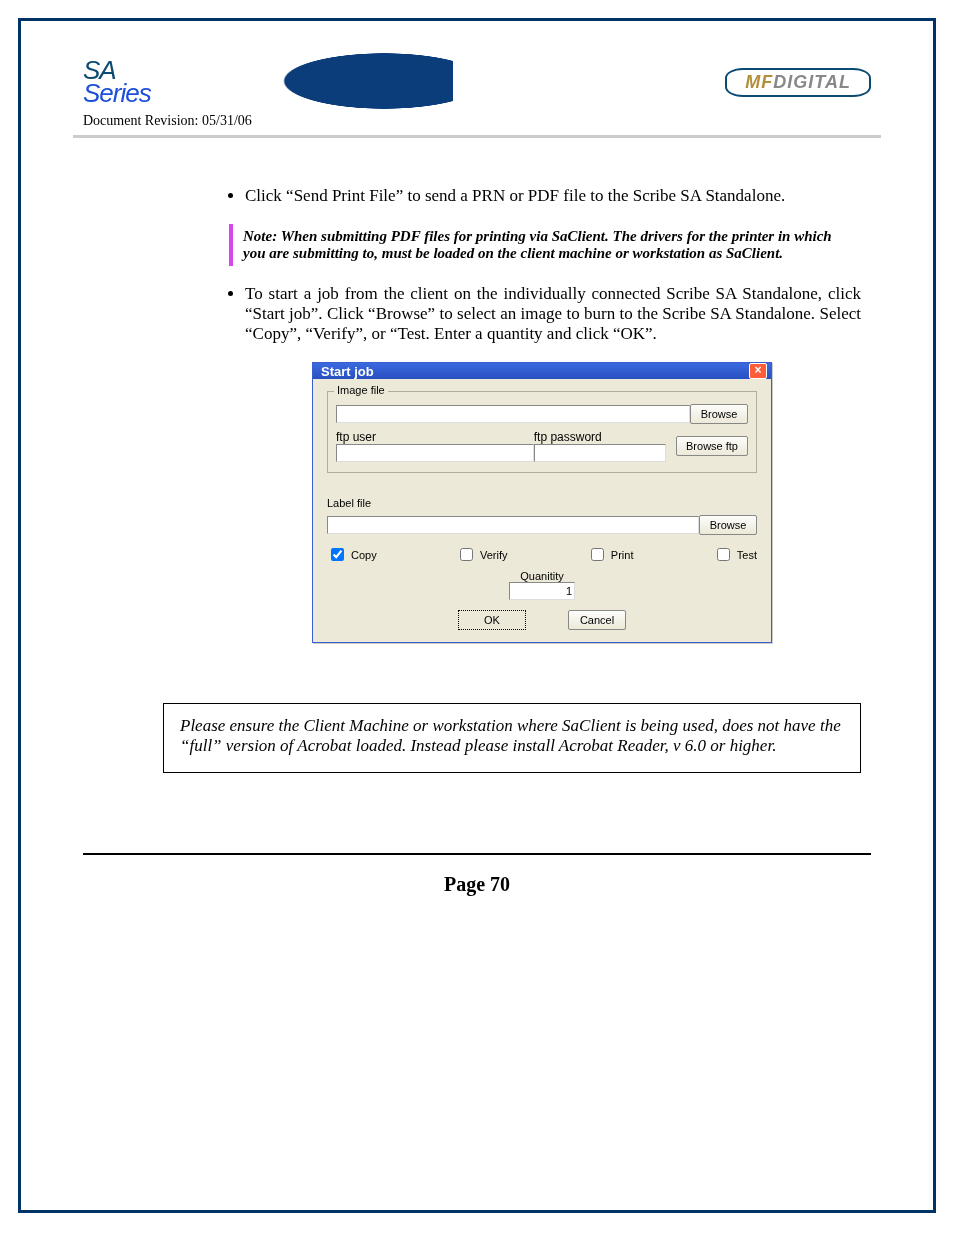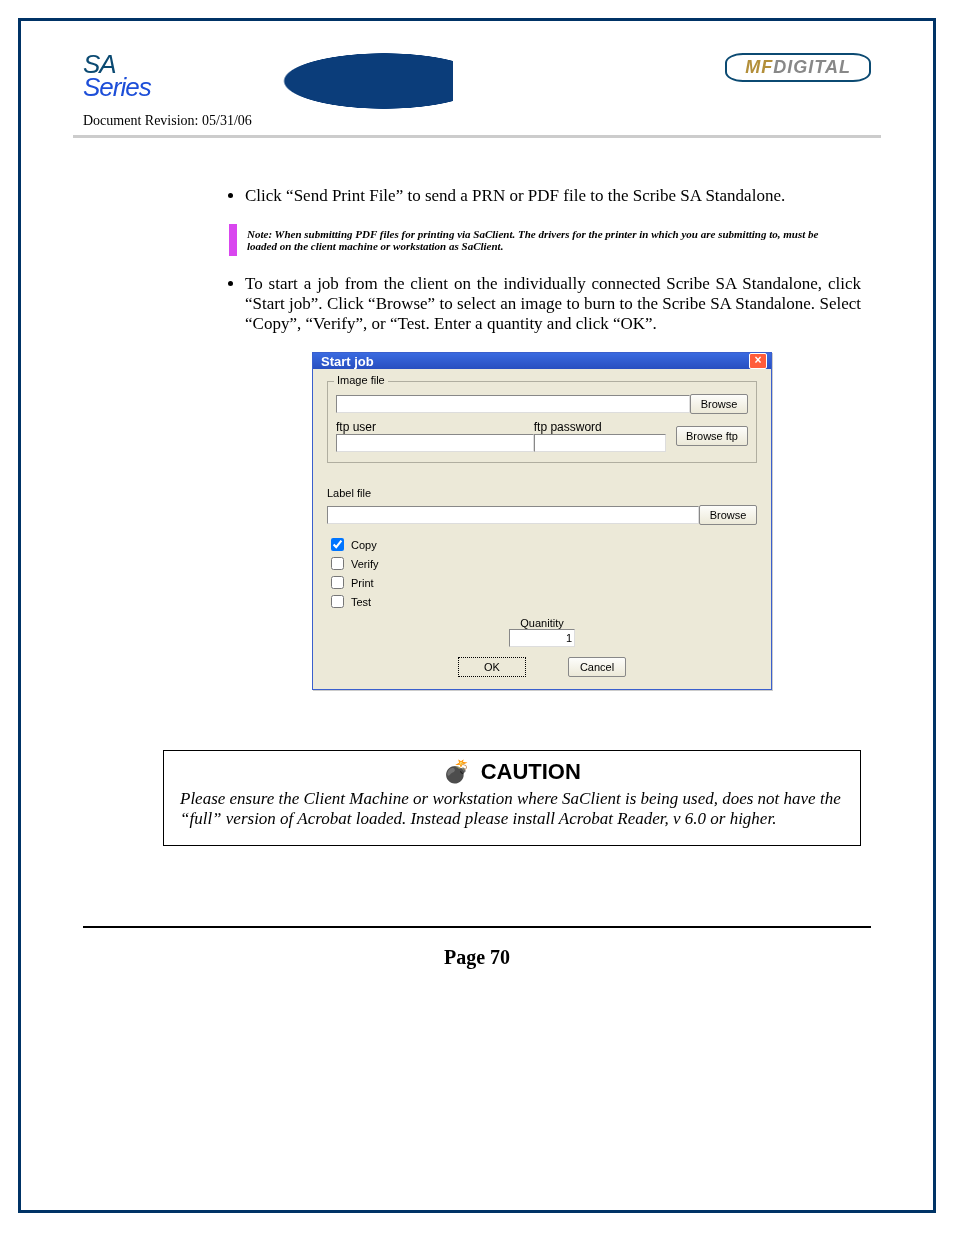--- a/index.html
+++ b/index.html
@@ -14,21 +14,21 @@
     border: 3px solid #003366;
     min-height: 1195px;
     padding: 32px 62px 32px 62px;
     position: relative;
   }
   
   .header { position: relative; margin-left: -10px; margin-right: -10px; }
   .header-top {
     height: 58px;
     display: flex;
-    align-items: flex-start;
+    align-items: center;
     justify-content: space-between;
     padding: 0 10px;
   }
   .sa-logo { font-family: "Arial Black", sans-serif; font-style: italic; line-height: 0.9; }
   .sa-logo .sa { font-size: 26px; color: #0b4a72; letter-spacing: -1px; }
   .sa-logo .series { font-size: 26px; color: #1d4ed8; letter-spacing: -1px; }
   .swoosh {
     position: absolute; top: 0; left: 150px; width: 230px; height: 56px;
     background: radial-gradient(ellipse 180px 50px at 70% 50%, #0b3d7a 55%, transparent 56%);
     z-index: -1;
@@ -45,21 +45,21 @@
   }
   .guide-title { color:#0b4a72; font-family:"Times New Roman",serif; font-weight:bold; font-size:18px; }
   .doc-rev { font-family:"Times New Roman",serif; font-size:14px; }
   .header-rule { height:3px; background:#ccc; margin-top:2px; }
 
   
   .content { padding-top: 48px; padding-left: 140px; padding-right: 10px; }
   ul.bullets { margin:0 0 18px 0; padding-left: 22px; }
   ul.bullets li { font-size:17px; text-align: justify; margin-bottom: 12px; }
 
-  .note-box { border-left:8px solid #d946ef; margin: 8px 0 18px 6px; padding: 4px 10px 4px 10px; font-style:italic; font-weight:bold; font-size:11px; }
+  .note-box { border-left:4px solid #d946ef; margin: 8px 0 18px 6px; padding: 4px 10px 4px 10px; font-style:italic; font-weight:bold; font-size:15px; }
   .note-box .note1 { font-family:"Times New Roman",serif; }
   .note-box .note2 { color:#2a3fbf; margin-top:10px; font-family:"Times New Roman",serif; }
 
   
   .dialog {
     width: 460px; margin: 10px auto 0; font-family: Tahoma, Arial, sans-serif; font-size: 12px;
     border: 1px solid #3a5fcd; background: #ece9d8;
     box-shadow: 1px 1px 0 rgba(0,0,0,.2);
   }
   .titlebar {
@@ -80,21 +80,21 @@
     border:1px solid #888; border-right-color:#ddd; border-bottom-color:#ddd;
     background:#fff; height:18px; font-size:11px; padding:0 2px;
   }
   .winbtn {
     background: linear-gradient(#fdfdfb,#ece9d8);
     border:1px solid #888; border-radius:2px;
     height:20px; min-width:58px; font-size:11px; font-family:Tahoma,Arial,sans-serif;
     padding: 0 6px;
   }
   .okbtn { border:1px dotted #000; background:#ece9d8; min-width:68px; height:20px; font-size:11px; }
-  .checkboxrow { display:flex; justify-content:space-between; margin-top:10px; font-size:11px;flex-direction:column; }
+  .checkboxrow { display:flex; justify-content:space-between; margin-top:10px; font-size:11px; }
   .checkboxrow label { display:flex; align-items:center; gap:4px; }
   .dlg-qty { text-align:center; margin-top:6px; font-size:11px; }
   .dlg-qty input { width:66px; text-align:right; }
   .dlg-buttons { display:flex; justify-content:center; gap:42px; margin-top:10px; }
 
   
   .caution-box {
     border:1px solid #000; margin: 60px 0 0 -60px; padding: 8px 16px 16px;
     font-family:"Times New Roman",serif;
   }
@@ -202,24 +202,20 @@
 
         <div class="dlg-buttons">
           <button class="okbtn">OK</button>
           <button class="winbtn">Cancel</button>
         </div>
 
       </div>
     </div>
 
     <div class="caution-box">
-      <div class="caution-head">
-        <span class="bomb">💣</span>
-        <span>CAUTION</span>
-      </div>
       <div class="caution-text">Please ensure the Client Machine or workstation where SaClient is being used, does not have the “full” version of Acrobat loaded.  Instead please install Acrobat Reader, v 6.0 or higher.</div>
     </div>
 
   </div>
 
   <div class="footer-rule"></div>
   <div class="page-num">Page 70</div>
 
 </div>
 

